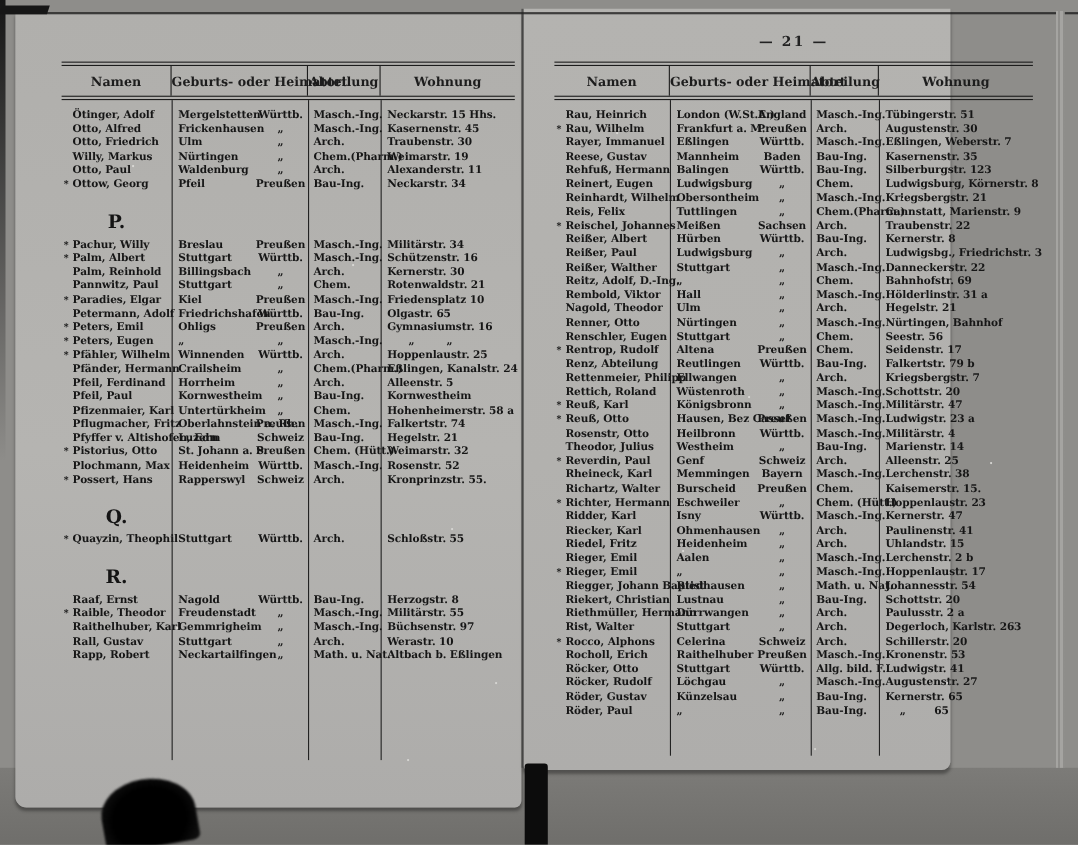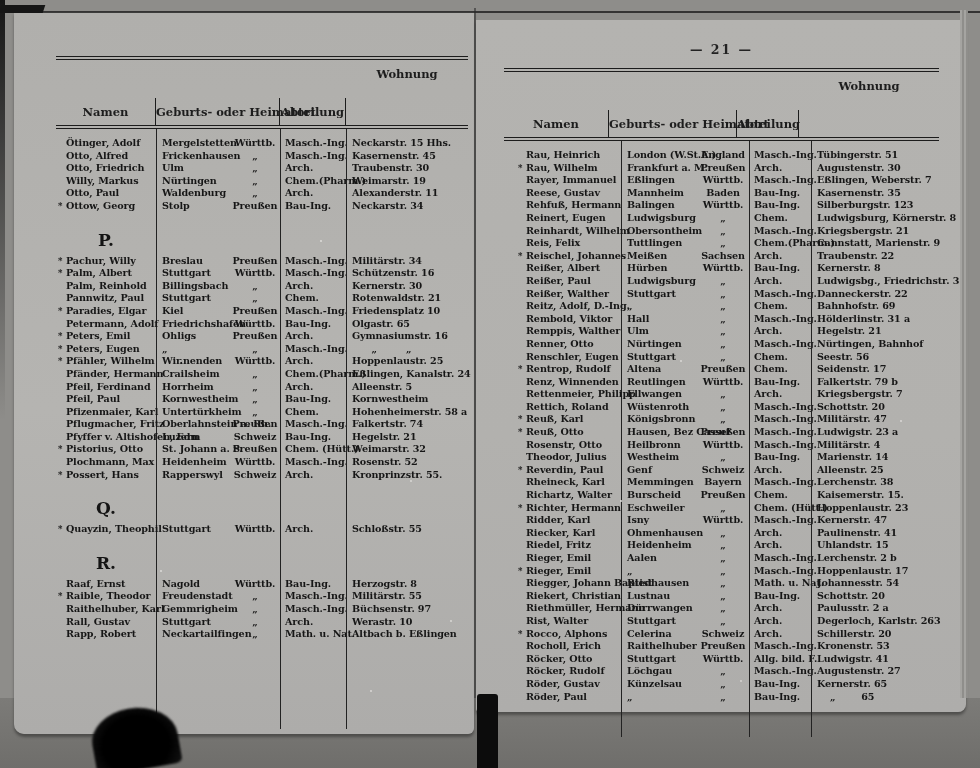--- a/index.html
+++ b/index.html
@@ -7,39 +7,39 @@
     width:980px;height:768px;position:relative;overflow:hidden;
     background:#8e8d8a;
     font-family:"DejaVu Serif","Liberation Serif",serif;
   }
   #bottom-bg{position:absolute;left:0;top:698px;width:980px;height:70px;
     background:linear-gradient(180deg,#7c7b78,#6f6e6b);}
   .page{position:absolute;box-shadow:0 3px 3px rgba(0,0,0,.35);}
   #page-left{left:14px;top:12px;width:460px;height:722px;
     background:linear-gradient(180deg,#b0afac 0%,#b5b4b1 55%,#adacaa 100%);
     border-radius:0 0 6px 10px;}
-  #page-right{left:476px;top:20px;width:490px;height:692px;
+  #page-right{left:476px;top:8px;width:388px;height:692px;
     background:linear-gradient(180deg,#b4b3b0 0%,#b2b1ae 60%,#aeadab 100%);
     border-radius:0 0 8px 4px;}
   .pageno{position:absolute;text-align:center;font-size:12.5px;font-weight:bold;
     color:#222;letter-spacing:2px;white-space:nowrap;}
   #pageno-left{left:42px;top:20px;width:412px;}
   #pageno-right{left:28px;top:22px;width:435px;}
   .tbl{position:absolute;}
   #tbl-left{left:42px;top:44px;width:412px;}
   #tbl-right{left:28px;top:48px;width:435px;}
   .hdr{display:grid;border-top:4px double #1c1c1c;border-bottom:4px double #1c1c1c;}
   #tbl-left .hdr{grid-template-columns:100px 124px 66px 122px;}
   #tbl-right .hdr{grid-template-columns:105px 128px 62px 140px;}
   .hcell{text-align:center;font-size:11.5px;font-weight:bold;color:#1d1d1d;
     padding:7px 0 6px 0;white-space:nowrap;overflow:visible;}
-  .hcell.rb{border-right:1px solid #1c1c1c;margin-top:38px;}
+  .hcell.rb{border-right:1px solid #1c1c1c;}
   .bdy{position:relative;padding-top:8px;}
   #bdy-left{min-height:592px;}
-  #bdy-right{min-height:588px;margin-left:12px;}
+  #bdy-right{min-height:588px;}
   .vline{position:absolute;top:0;bottom:0;width:1px;background:#222;}
   .row{display:grid;height:12.6px;line-height:12.6px;font-size:9.6px;
     font-weight:bold;color:#161616;letter-spacing:-0.1px;}
   #tbl-left .row{grid-template-columns:100px 74px 50px 66px 122px;}
   #tbl-right .row{grid-template-columns:105px 76px 52px 62px 140px;}
   .cell{white-space:nowrap;overflow:visible;}
   .c-name{position:relative;padding-left:10px;}
   .star{position:absolute;left:2px;top:0;font-size:8.5px;}
   .c-place{padding-left:6px;}
   .c-state{text-align:center;}
@@ -117,21 +117,21 @@
         </div>
         <div class="row">
           <div class="cell c-name">Otto, Paul</div>
           <div class="cell c-place">Waldenburg</div>
           <div class="cell c-state">„</div>
           <div class="cell c-dept">Arch.</div>
           <div class="cell c-addr">Alexanderstr. 11</div>
         </div>
         <div class="row">
           <div class="cell c-name"><span class="star">*</span>Ottow, Georg</div>
-          <div class="cell c-place">Stolp</div>
+          <div class="cell c-place">Pfeil</div>
           <div class="cell c-state">Preußen</div>
           <div class="cell c-dept">Bau-Ing.</div>
           <div class="cell c-addr">Neckarstr. 34</div>
         </div>
         <div class="section-letter">P.</div>
         <div class="row">
           <div class="cell c-name"><span class="star">*</span>Pachur, Willy</div>
           <div class="cell c-place">Breslau</div>
           <div class="cell c-state">Preußen</div>
           <div class="cell c-dept">Masch.-Ing.</div>
@@ -409,21 +409,21 @@
           <div class="cell c-addr">Bahnhofstr. 69</div>
         </div>
         <div class="row">
           <div class="cell c-name">Rembold, Viktor</div>
           <div class="cell c-place">Hall</div>
           <div class="cell c-state">„</div>
           <div class="cell c-dept">Masch.-Ing.</div>
           <div class="cell c-addr">Hölderlinstr. 31 a</div>
         </div>
         <div class="row">
-          <div class="cell c-name">Remppis, Walther</div>
+          <div class="cell c-name">Nagold, Theodor</div>
           <div class="cell c-place">Ulm</div>
           <div class="cell c-state">„</div>
           <div class="cell c-dept">Arch.</div>
           <div class="cell c-addr">Hegelstr. 21</div>
         </div>
         <div class="row">
           <div class="cell c-name">Renner, Otto</div>
           <div class="cell c-place">Nürtingen</div>
           <div class="cell c-state">„</div>
           <div class="cell c-dept">Masch.-Ing.</div>
@@ -437,21 +437,21 @@
           <div class="cell c-addr">Seestr. 56</div>
         </div>
         <div class="row">
           <div class="cell c-name"><span class="star">*</span>Rentrop, Rudolf</div>
           <div class="cell c-place">Altena</div>
           <div class="cell c-state">Preußen</div>
           <div class="cell c-dept">Chem.</div>
           <div class="cell c-addr">Seidenstr. 17</div>
         </div>
         <div class="row">
-          <div class="cell c-name">Renz, Winnenden</div>
+          <div class="cell c-name">Renz, Abteilung</div>
           <div class="cell c-place">Reutlingen</div>
           <div class="cell c-state">Württb.</div>
           <div class="cell c-dept">Bau-Ing.</div>
           <div class="cell c-addr">Falkertstr. 79 b</div>
         </div>
         <div class="row">
           <div class="cell c-name">Rettenmeier, Philipp</div>
           <div class="cell c-place">Ellwangen</div>
           <div class="cell c-state">„</div>
           <div class="cell c-dept">Arch.</div>

